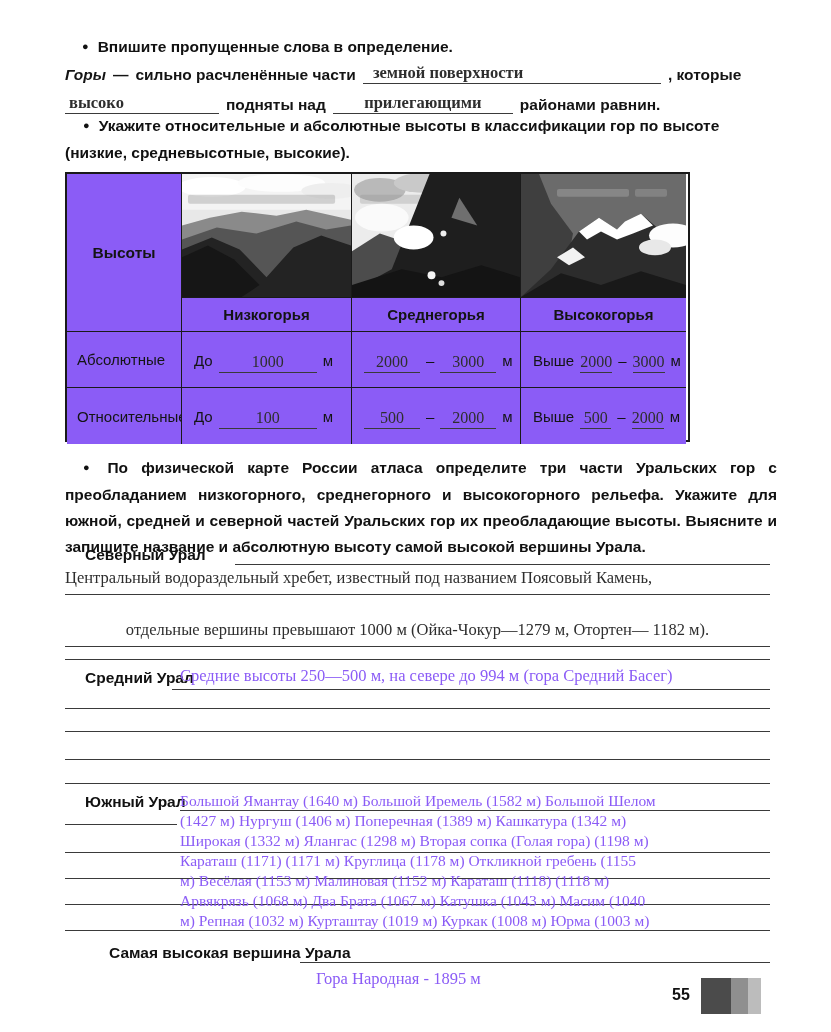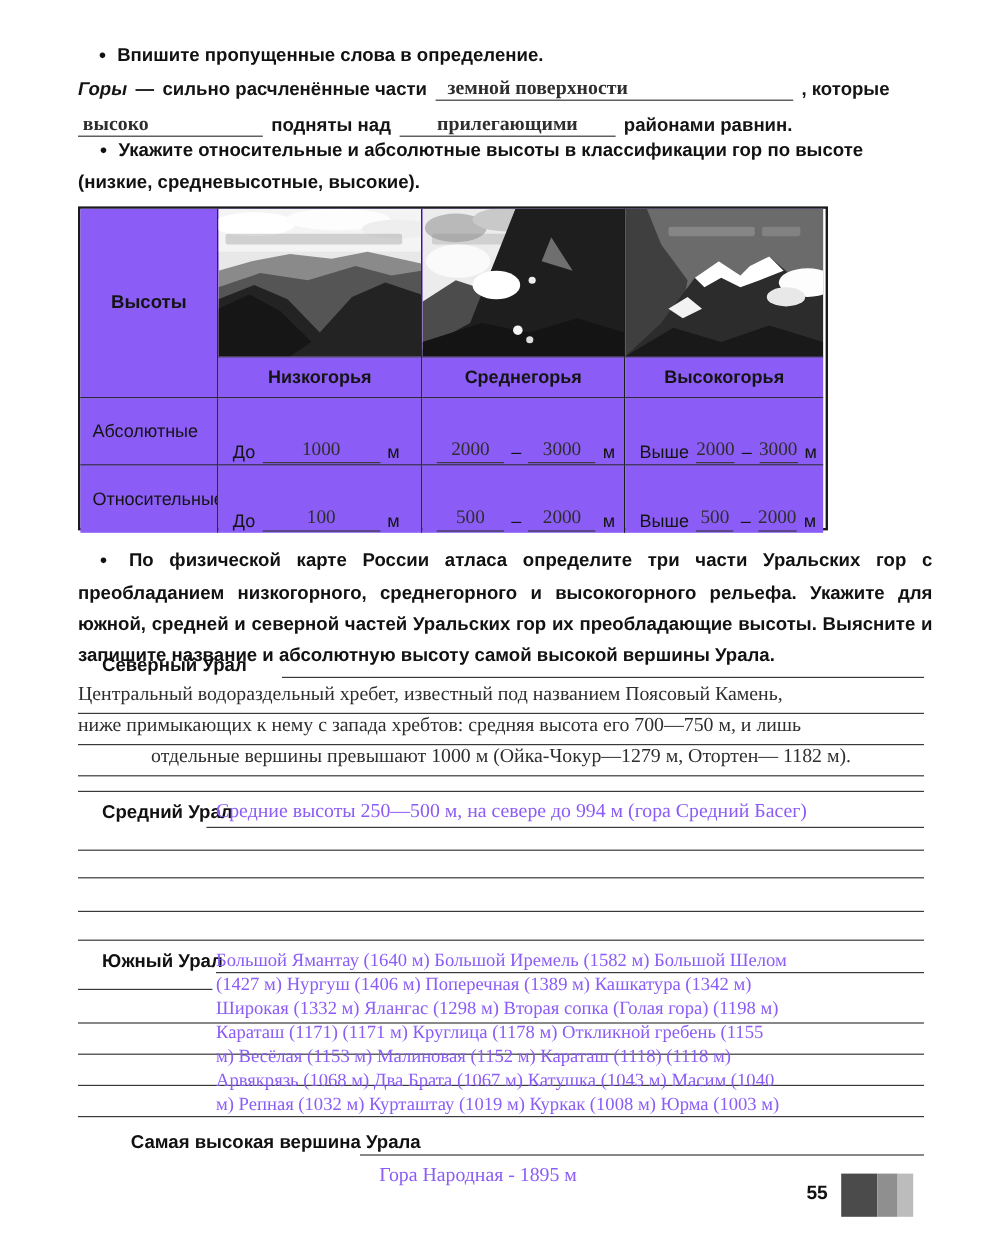--- a/index.html
+++ b/index.html
@@ -21,21 +21,21 @@
           border:2px solid #1a1a1a;display:grid;box-sizing:border-box;
           grid-template-columns:115px 170px 169px 165px;grid-template-rows:124px 34px 56px 56px;}
   .cell{border-right:1.5px solid #1a1a1a;border-bottom:1.5px solid #1a1a1a;box-sizing:border-box;
         background:#8b5cf6;overflow:hidden;}
   .cell.lastcol{border-right:none;}
   .cell.lastrow{border-bottom:none;}
   .corner{grid-row:1/3;display:flex;align-items:center;justify-content:center;
           font-weight:700;font-size:15.5px;}
   .colhead{display:flex;align-items:center;justify-content:center;font-weight:700;font-size:15px;}
   .rowlabel{display:flex;align-items:center;padding-left:10px;font-size:15px;}
-  .vcell{display:flex;align-items:flex-end;gap:6px;padding:20px 6px 1px 12px;font-size:15px;}
+  .vcell{display:flex;align-items:flex-start;gap:6px;padding:20px 6px 1px 12px;font-size:15px;}
   .photo{padding:0;}
   .photo svg{display:block;width:100%;height:100%;}
   .south-line{line-height:20px;white-space:nowrap;}
   .footer-num{font-weight:700;font-size:16px;color:#111;}
   .bar{position:absolute;display:flex;}
   .bar div{height:36px;}
 </style>
 </head>
 <body>
 
@@ -161,21 +161,20 @@
     </div>
   </div>
 
   <div class="abs prompt" style="left:65px;top:455px;width:712px;text-indent:18px;text-align:justify;">
     <span class="bullet">●</span><span>По физической карте России атласа определите три части Уральских гор с преобладанием низкогорного, среднегорного и высокогорного рельефа. Укажите для южной, средней и северной частей Уральских гор их преобладающие высоты. Выясните и запишите название и абсолютную высоту самой высокой вершины Урала.</span>
   </div>
 
   <div class="abs seclabel" style="left:85px;top:546px;">Северный Урал</div>
   <div class="rule" style="left:235px;top:564px;width:535px;"></div>
   <div class="ansline hand" style="top:568px;">Центральный водораздельный хребет, известный под названием Поясовый Камень,</div>
-  <div class="ansline hand" style="top:594px;">ниже примыкающих к нему с запада хребтов: средняя высота его 700—750 м, и лишь</div>
   <div class="ansline hand" style="top:620px;text-align:center;">отдельные вершины превышают 1000 м (Ойка-Чокур—1279 м, Отортен— 1182 м).</div>
   <div class="rule" style="left:65px;top:659px;width:705px;"></div>
 
   <div class="abs seclabel" style="left:85px;top:669px;">Средний Урал</div>
   <div class="abs hand" style="left:172px;top:666px;width:598px;height:24px;border-bottom:1.6px solid #3a3a3a;font-size:16.5px;padding-left:8px;box-sizing:border-box;white-space:nowrap;">Средние высоты 250—500 м, на севере до 994 м (гора Средний Басег)</div>
   <div class="rule" style="left:65px;top:708px;width:705px;"></div>
   <div class="rule" style="left:65px;top:731px;width:705px;"></div>
   <div class="rule" style="left:65px;top:759px;width:705px;"></div>
   <div class="rule" style="left:65px;top:783px;width:705px;"></div>
 

